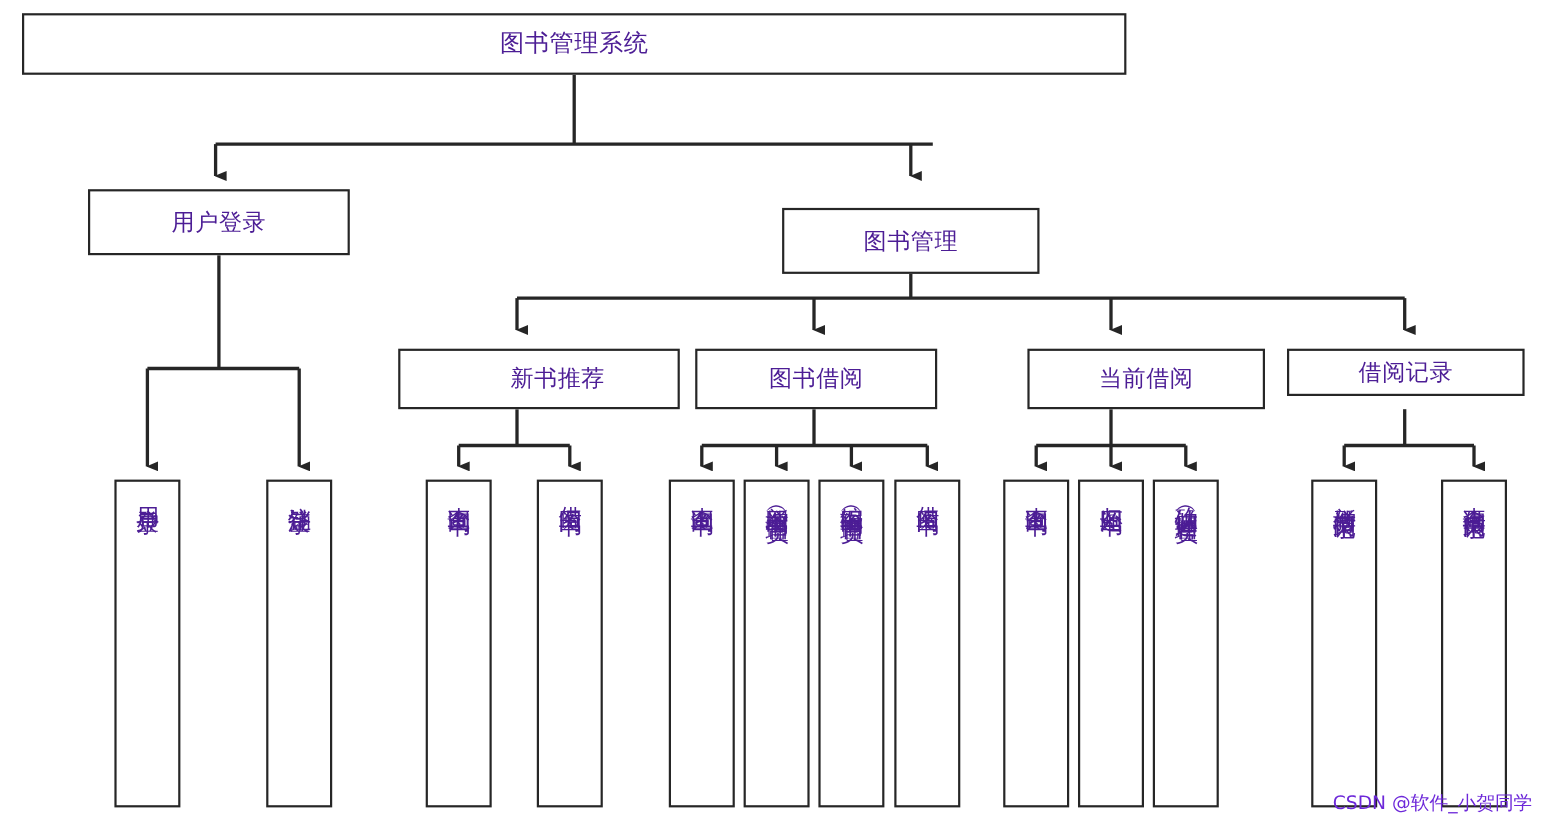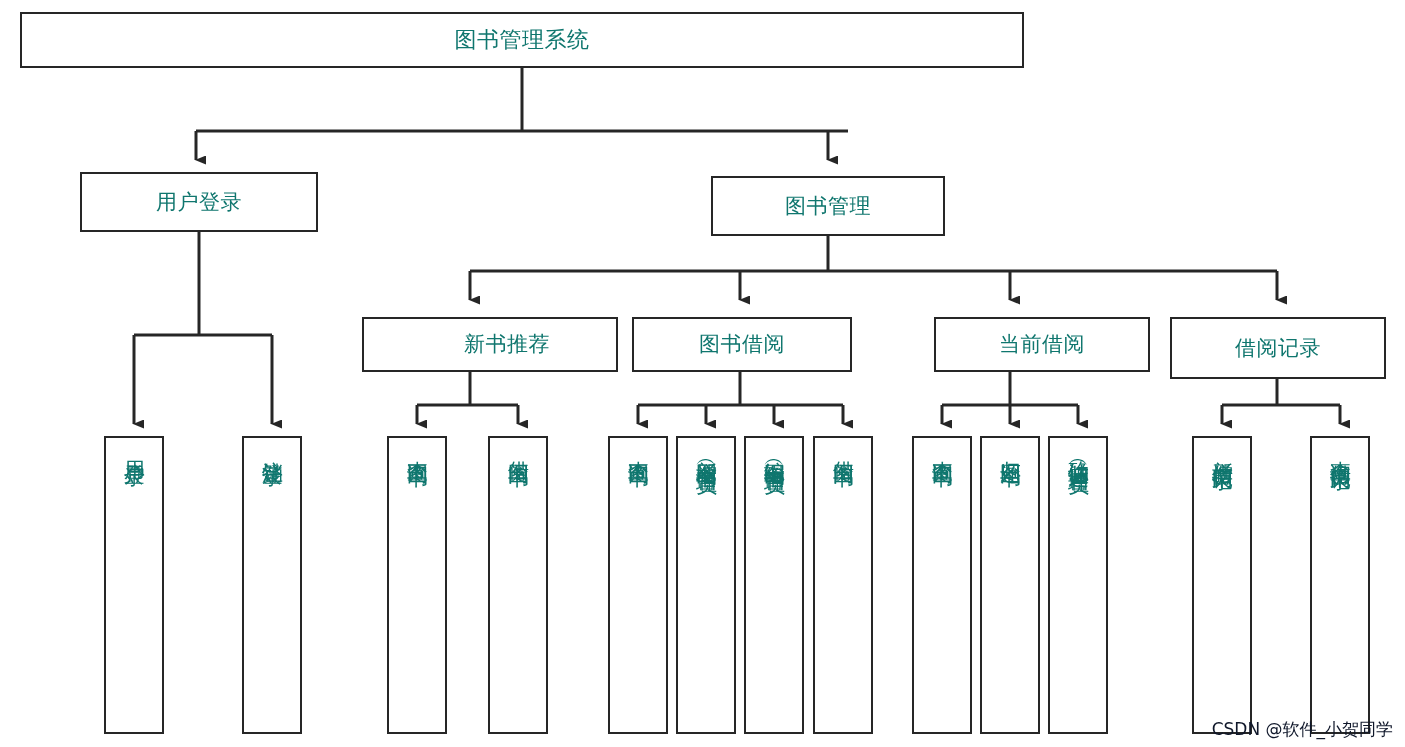--- a/index.html
+++ b/index.html
@@ -33,21 +33,21 @@
     border: 2px solid #262626;
     display: flex;
     align-items: center;
     justify-content: center;
     color: #1a1a1a;
     z-index: 2;
   }
   .node-label {
     display: block;
     text-align: center;
-    color: #0f766e;
+    color: #4c1d95;
     letter-spacing: 0.5px;
   }
   .node.horiz .node-label {
     font-size: 21px;
     line-height: 1;
     white-space: nowrap;
   }
   .node.vert {
     align-items: flex-start;
     justify-content: center;
@@ -62,21 +62,21 @@
     white-space: nowrap;
   }
   .node.root .node-label {
     font-size: 22px;
   }
   #watermark {
     position: absolute;
     right: 12px;
     bottom: 6px;
     font-size: 17px;
-    color: #0f172a;
+    color: #6d28d9;
     white-space: nowrap;
     z-index: 5;
     font-family: "DejaVu Sans", "Liberation Sans", sans-serif;
   }
 </style>
 </head>
 <body>
 
 <div id="diagram-root">
 
@@ -131,37 +131,37 @@
   </svg>
 
   <div class="node horiz root" style="left:20px; top:12px; width:1004px; height:56px;">
     <span class="node-label">图书管理系统</span>
   </div>
 
   <div class="node horiz" style="left:80px; top:172px; width:238px; height:60px;">
     <span class="node-label">用户登录</span>
   </div>
 
-  <div class="node horiz" style="left:711px; top:176px; width:234px; height:60px;">
+  <div class="node horiz" style="left:711px; top:189px; width:234px; height:60px;">
     <span class="node-label">图书管理</span>
   </div>
 
   <div class="node horiz" style="left:362px; top:317px; width:256px; height:55px;padding-left:34px;">
     <span class="node-label">新书推荐</span>
   </div>
 
   <div class="node horiz" style="left:632px; top:317px; width:220px; height:55px;">
     <span class="node-label">图书借阅</span>
   </div>
 
   <div class="node horiz" style="left:902px; top:317px; width:216px; height:55px;margin-left:32px;">
     <span class="node-label">当前借阅</span>
   </div>
 
-  <div class="node horiz" style="left:1170px; top:317px; width:216px; height:62px;">
+  <div class="node horiz" style="left:1170px; top:317px; width:216px; height:43px;">
     <span class="node-label">借阅记录</span>
   </div>
 
   <div class="node vert" style="left:104px; top:436px; width:60px; height:298px;">
     <span class="node-label">用户登录</span>
   </div>
 
   <div class="node vert" style="left:242px; top:436px; width:60px; height:298px;">
     <span class="node-label">注销登录</span>
   </div>

